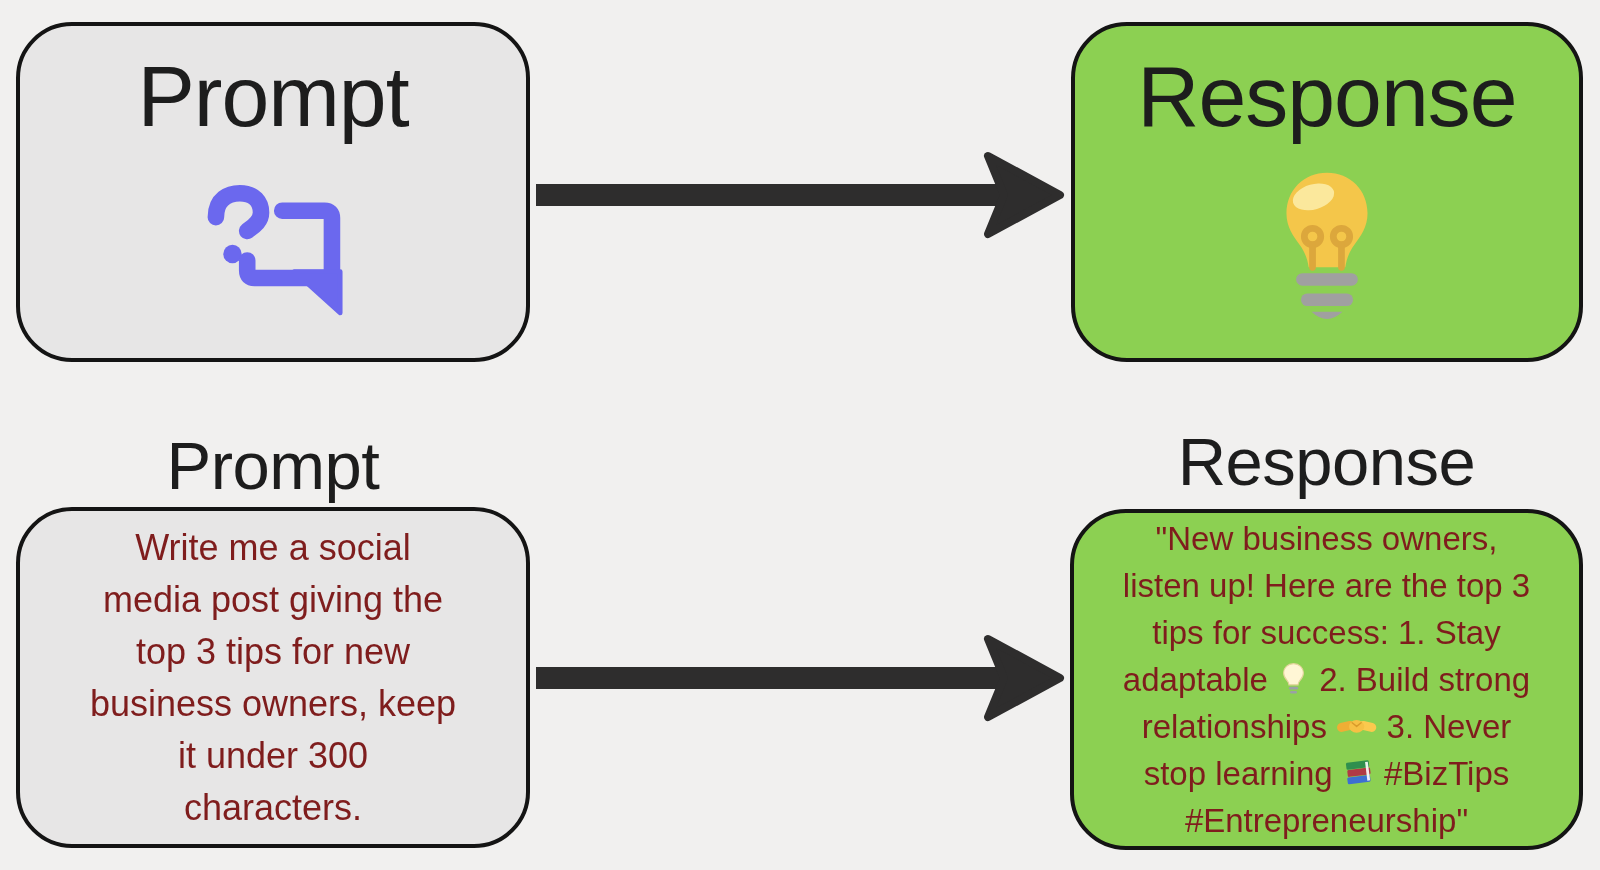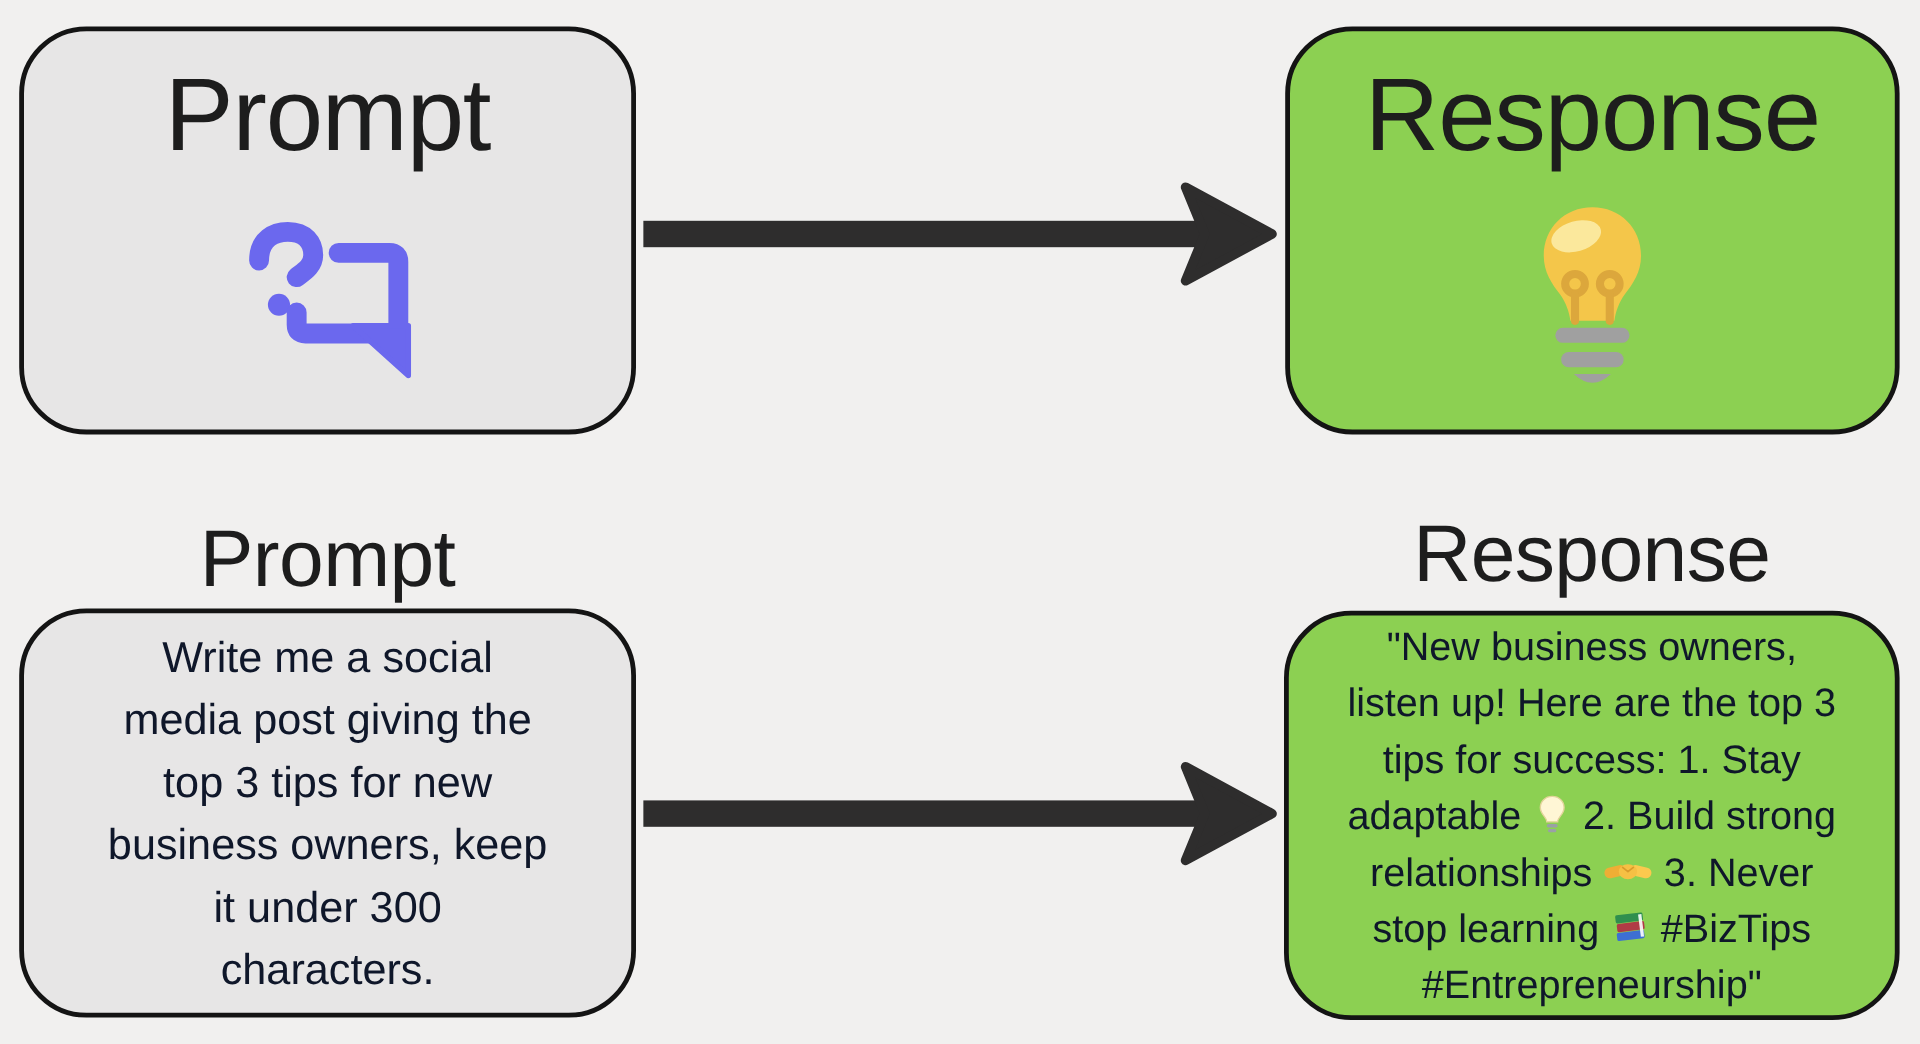--- a/index.html
+++ b/index.html
@@ -67,21 +67,21 @@
   #example-prompt-heading{left:16px;width:514px;top:428px;}
   #example-response-heading{left:1070px;width:513px;top:424px;}
 
   .card-bottom{justify-content:center;}
   #prompt-card-bottom{left:16px;top:507px;width:514px;height:341px;padding:10px 26px;}
   #response-card-bottom{left:1070px;top:509px;width:513px;height:341px;padding:8px 16px;}
 
   .body-text{
     white-space:pre-line;
     text-align:center;
-    color:#0f172a;
+    color:#7f1d1d;
   }
   #prompt-card-bottom .body-text{font-size:36px;line-height:52px;}
   #response-card-bottom .body-text{font-size:33px;line-height:47px;}
 
   .emoji{width:1em;height:1em;vertical-align:-0.12em;display:inline-block;}
   .emoji-handshake{width:1.25em;}
 </style>
 </head>
 <body>
 

